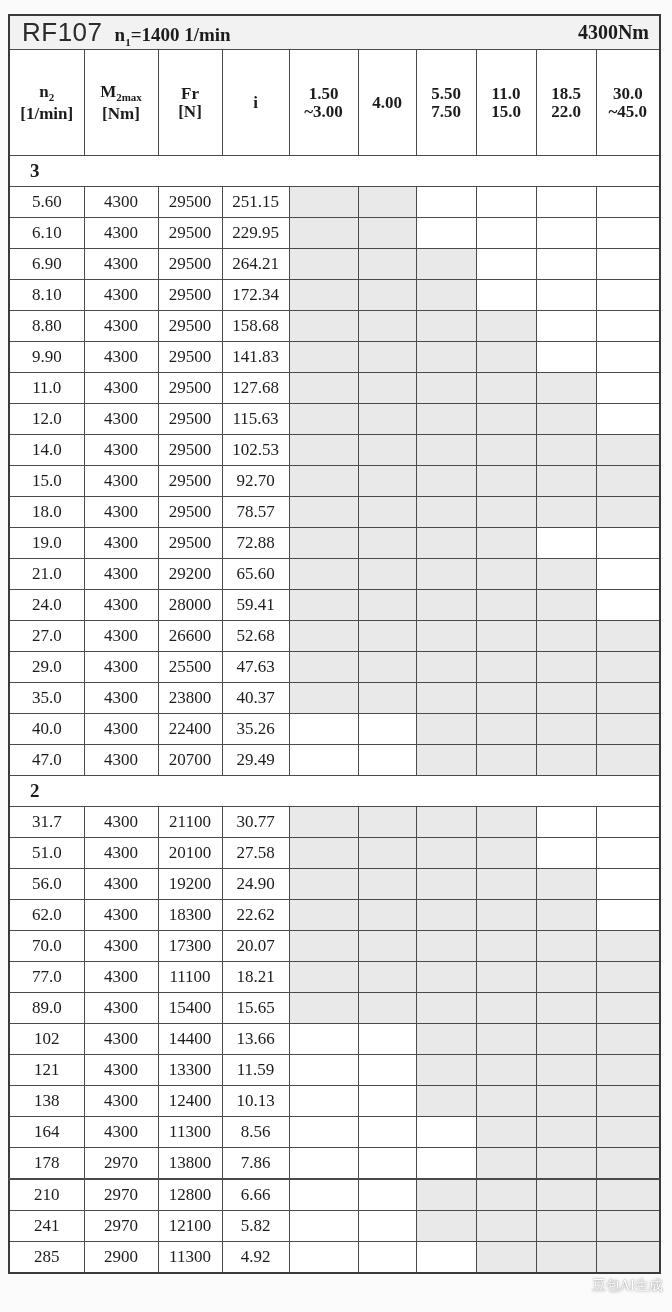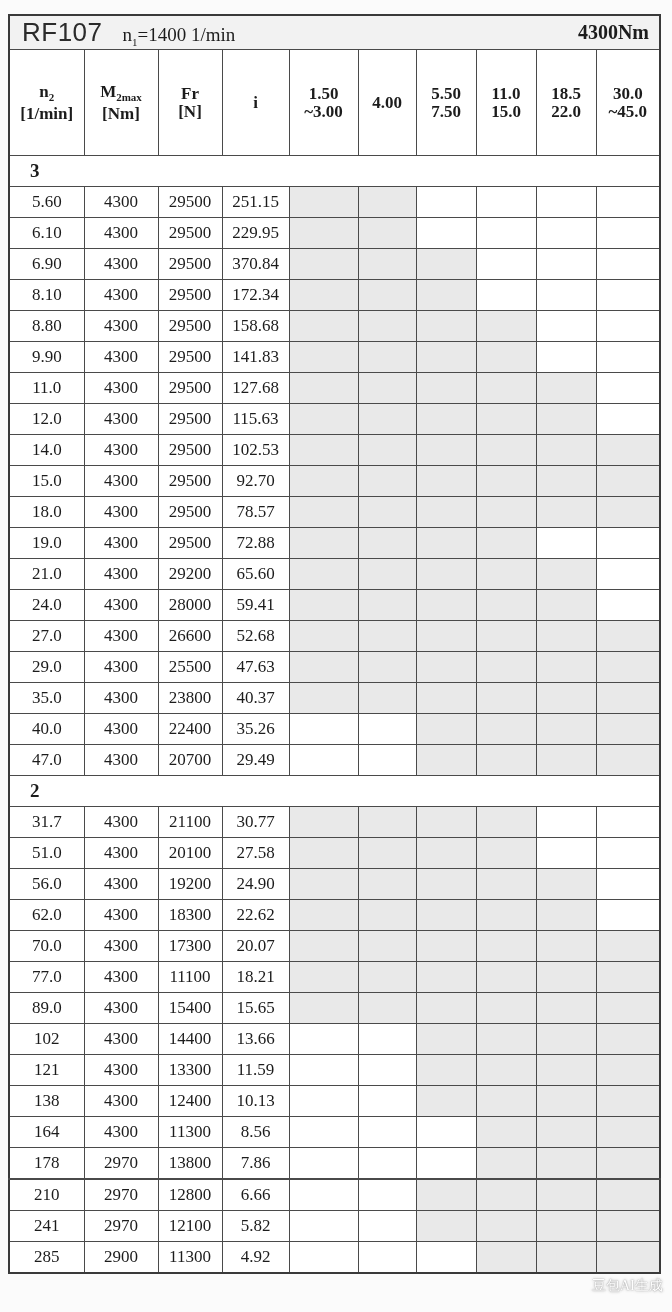--- a/index.html
+++ b/index.html
@@ -30,21 +30,21 @@
   .titlebar-cell{background:var(--titlebg);height:33px;}
   .titlebar-inner{
     display:flex;justify-content:space-between;align-items:center;
     padding:0 10px 0 12px;height:100%;
   }
   .title-left{display:flex;align-items:baseline;}
   .model{
     font-family:"Liberation Sans", sans-serif;
     font-size:26px;color:#2b2b2b;letter-spacing:.5px;
   }
-  .speed{font-weight:normal;font-size:19px;margin-left:20px;}
+  .speed{font-weight:bold;font-size:19px;margin-left:12px;}
   .speed sub,.hsub{font-size:11px;}
   .torque{font-weight:bold;font-size:20px;margin-left:9px;}
   
   .head th{
     height:105px;font-weight:bold;font-size:17px;
     vertical-align:middle;background:#fff;
   }
   .two-line{
     display:flex;flex-direction:column;align-items:center;
     justify-content:center;gap:1px;line-height:1;
@@ -182,21 +182,21 @@
           <td class="shaded"></td>
           <td></td>
           <td></td>
           <td></td>
           <td></td>
         </tr>
         <tr>
           <td>6.90</td>
           <td>4300</td>
           <td>29500</td>
-          <td>370.84</td>
+          <td>264.21</td>
           <td class="shaded"></td>
           <td class="shaded"></td>
           <td class="shaded"></td>
           <td></td>
           <td></td>
           <td></td>
         </tr>
         <tr>
           <td>8.10</td>
           <td>4300</td>

